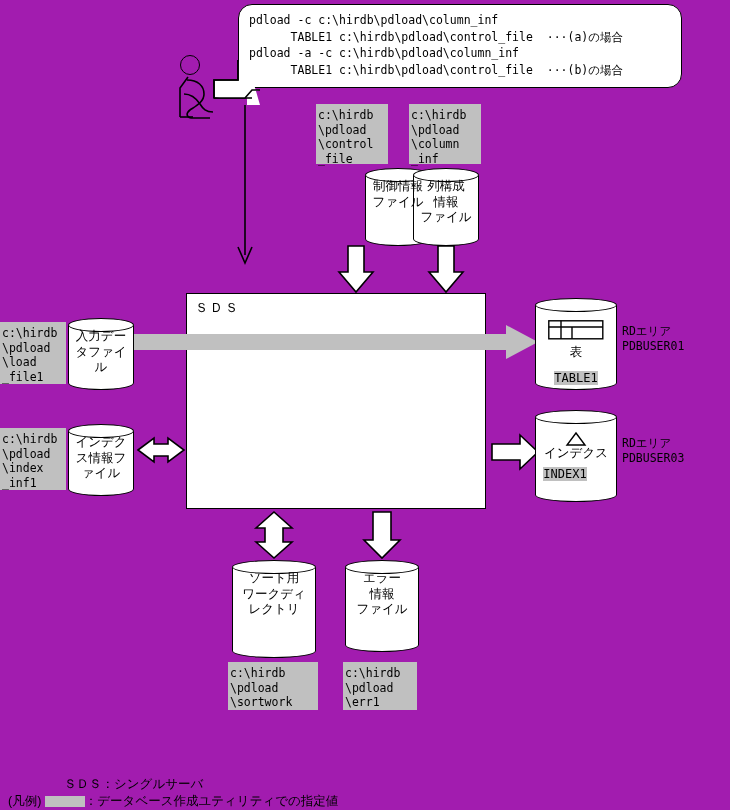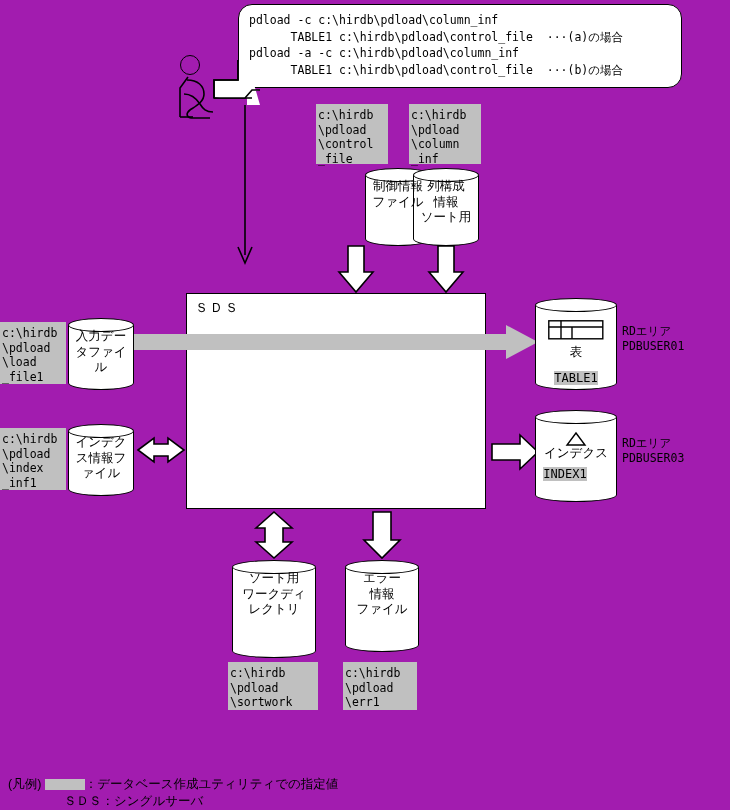--- a/index.html
+++ b/index.html
@@ -193,21 +193,21 @@
 \pdload
 \column
 _inf</div>
 
   <div class="abs cyl" style="left:413px; top:168px; width:66px; height:78px;">
     <div class="body"></div>
     <div class="bot"></div>
     <div class="top"></div>
     <div class="label">列構成
 情報
-ソート用</div>
+ファイル</div>
   </div>
 
   <svg class="abs" style="left:428px; top:246px; width:36px; height:48px;">
     <path d="M 10,0 L 10,26 L 1,26 L 18,46 L 35,26 L 26,26 L 26,0 Z" fill="#ffffff" stroke="#000" stroke-width="1.6"></path>
   </svg>
 
   <div class="abs sdsbox">
     <div class="sds-title">ＳＤＳ</div>
   </div>
 
@@ -310,22 +310,22 @@
     <div class="top"></div>
     <div class="label">エラー
 情報
 ファイル</div>
   </div>
   <div class="abs pathbox" style="left:343px; top:662px; width:74px; height:48px;">c:\hirdb
 \pdload
 \err1</div>
 
   <div class="abs" style="left:8px; top:776px;">
+    <div class="legend-row" style="padding-left:56px;">
+      <span>ＳＤＳ</span><span>：シングルサーバ</span>
+    </div>
     <div class="legend-row">
       <span>(凡例)</span>
       <span class="legend-swatch"></span><span>：データベース作成ユティリティでの指定値</span>
     </div>
-    <div class="legend-row" style="padding-left:56px;">
-      <span>ＳＤＳ</span><span>：シングルサーバ</span>
-    </div>
   </div>
 
 </div>
 
 </body></html>

